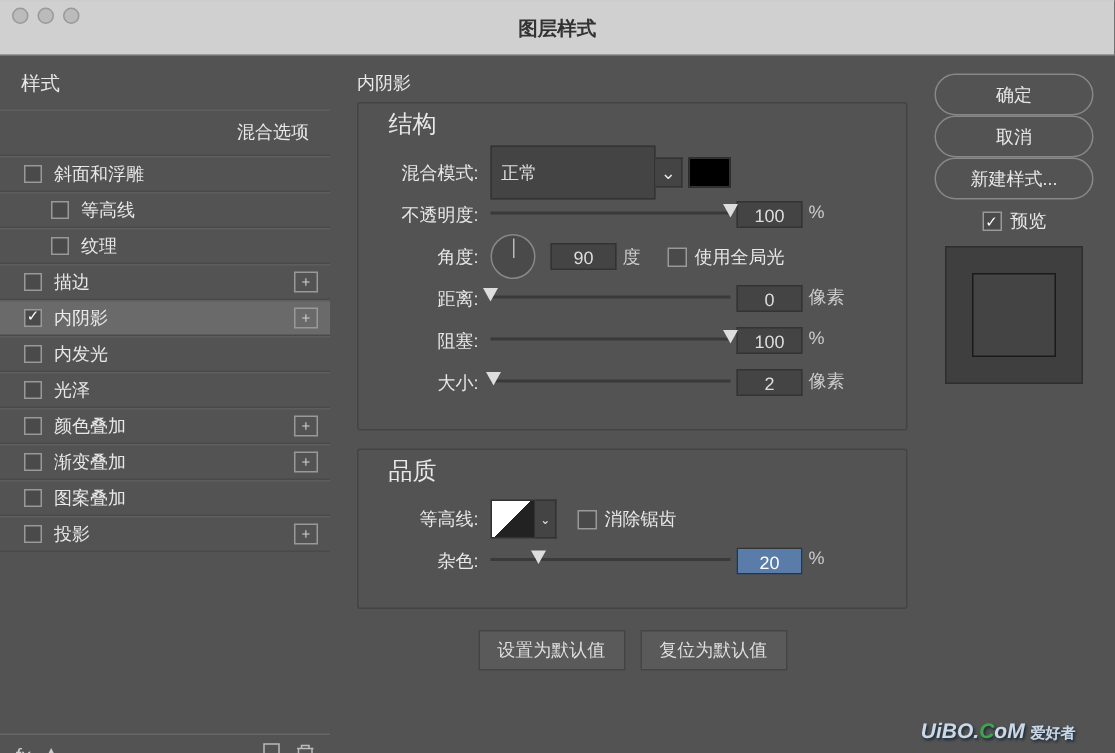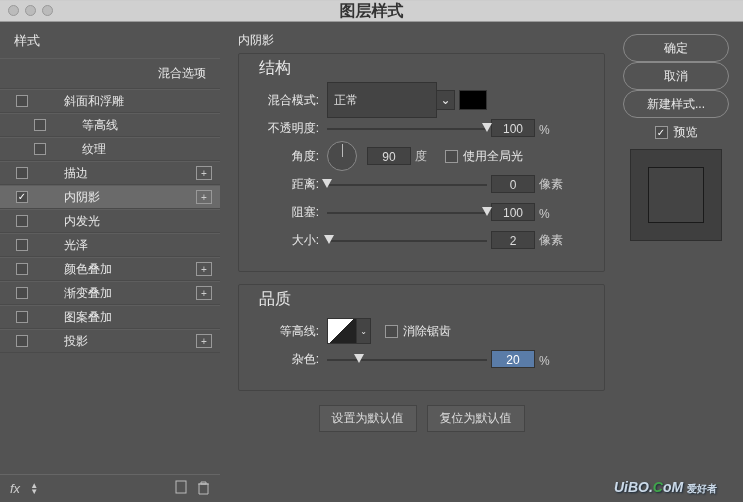--- a/index.html
+++ b/index.html
@@ -1,46 +1,46 @@
 <!DOCTYPE html>
 <html><head>
 <meta charset="utf-8">
 <style>
 * { margin: 0; padding: 0; box-sizing: border-box; font-family: "Microsoft YaHei", sans-serif; }
 body { background: #535353; color: #e8e8e8; font-size: 12px; width: 743px; height: 502px; overflow: hidden; position: relative; }
-.titlebar { height: 22px; background: #d0d0d0; display: flex; align-items: center; justify-content: center; color: #333; font-size: 16px; font-weight: bold; border-top: 1px solid #ccc; border-bottom: 1px solid #999; }
+.titlebar { height: 37px; background: #d0d0d0; display: flex; align-items: center; justify-content: center; color: #333; font-size: 13px; font-weight: bold; border-top: 1px solid #ccc; border-bottom: 1px solid #999; }
 .traffic { position: absolute; left: 8px; top: 5px; display: flex; gap: 6px; }
 .traffic span { width: 11px; height: 11px; border-radius: 50%; background: #bbb; border: 1px solid #999; display: inline-block; }
 .main { display: flex; height: calc(100% - 22px); background: #535353; }
 .sidebar { width: 220px; display: flex; flex-direction: column; }
 .styles-header { padding: 10px 14px 8px; font-size: 13px; }
 .styles-list { flex: 1; }
 .style-row { display: flex; align-items: center; height: 24px; padding: 0 8px 0 16px; border-bottom: 1px solid #4a4a4a; border-top: 1px solid #5e5e5e; position: relative; }
 .style-row.level2 { padding-left: 34px; }
 .style-row.selected { background: #6a6a6a; }
 .style-row .chk { width: 12px; height: 12px; border: 1px solid #999; margin-right: 8px; background: #4a4a4a; display: flex; align-items: center; justify-content: center; }
 .style-row.checked .chk::after { content: "✓"; font-size: 10px; color: #fff; line-height: 1; }
-.style-row .label { flex: 1; margin-left: 28px; }
+.style-row .label { flex: 1; }
 .style-row .add { width: 16px; height: 14px; border: 1px solid #999; display: flex; align-items: center; justify-content: center; font-size: 10px; color: #ccc; }
 .blend-opt { padding: 6px 14px; border-bottom: 1px solid #4a4a4a; border-top: 1px solid #5e5e5e; text-align: right; }
 .sidebar-footer { height: 28px; border-top: 1px solid #666; display: flex; align-items: center; padding: 0 10px; gap: 10px; }
 .sidebar-footer .spacer { flex: 1; }
 .fx-icon { font-style: italic; font-size: 13px; color: #ccc; }
 .arrows { font-size: 8px; color: #ccc; line-height: 0.7; }
 .trash svg { width: 13px; height: 15px; }
 .center { flex: 1; padding: 10px 18px; }
 .panel { border: 1px solid #444; background: #535353; border-radius: 2px; padding: 8px 16px 16px; }
 .panel-title { margin: -16px 0 6px 0; background: #535353; display: inline-block; padding: 0 4px; font-size: 16px; }
 .inner-panel { margin-bottom: 12px; }
 .field-row { display: flex; align-items: center; height: 26px; margin: 2px 0; }
 .field-label { width: 64px; text-align: right; margin-right: 8px; }
 .select { background: #444; border: 1px solid #333; height: 36px; width: 110px; display: flex; align-items: center; padding: 0 6px; color: #ddd; }
 .select-arrow { width: 18px; height: 20px; display: flex; align-items: center; justify-content: center; border: 1px solid #333; border-left: none; background: #444; }
 .swatch { width: 28px; height: 20px; background: #000; border: 1px solid #333; margin-left: 4px; }
-.slider-wrap { display: flex; align-items: flex-end; flex: 1; }
+.slider-wrap { display: flex; align-items: flex-start; flex: 1; }
 .slider { position: relative; width: 160px; height: 16px; }
 .slider .track { position: absolute; top: 7px; left: 0; right: 0; height: 2px; background: #3a3a3a; }
 .slider .thumb { position: absolute; top: 2px; width: 0; height: 0; border-left: 5px solid transparent; border-right: 5px solid transparent; border-top: 9px solid #ddd; transform: translateX(-5px); }
 .num-input { width: 44px; height: 18px; background: #444; border: 1px solid #333; color: #ddd; text-align: center; margin: 0 4px; line-height: 18px; }
 .num-input.hl { background: #5a7ca8; color: #fff; }
 .unit { width: 24px; color: #ccc; }
 .angle-dial { width: 30px; height: 30px; border: 1px solid #888; border-radius: 50%; background: #4a4a4a; margin-right: 6px; position: relative; }
 .angle-dial::after { content: ""; position: absolute; width: 1px; height: 13px; background: #bbb; left: 14px; top: 2px; }
 .checkbox-inline { display: flex; align-items: center; gap: 5px; margin-left: 6px; }
 .checkbox-inline .chk, .preview-row .chk { width: 13px; height: 13px; border: 1px solid #999; background: #4a4a4a; display: flex; align-items: center; justify-content: center; }

